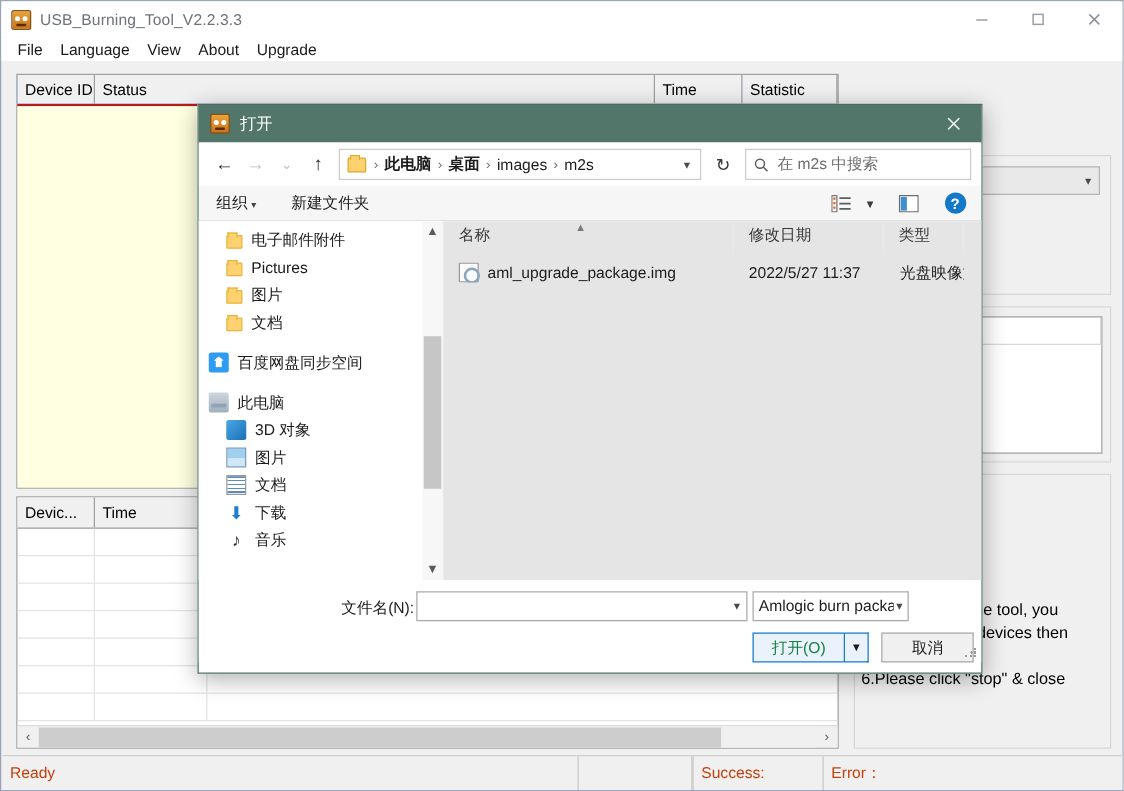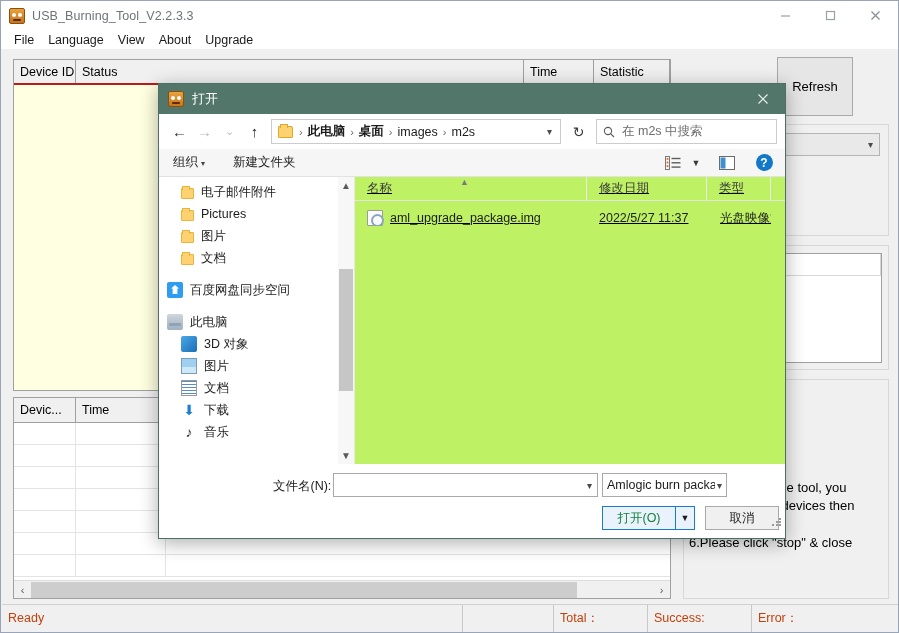--- a/index.html
+++ b/index.html
@@ -306,21 +306,21 @@
 
   .tree-vscroll {
     position: absolute; right: 0; top: 0; width: 16px; height: 287px; background: #f7f7f7;
   }
   .tvs-arrow {
     width: 16px; height: 17px; display: flex; align-items: center; justify-content: center;
     color: #5a5a5a; font-size: 10px;
   }
   .tvs-thumb { position: absolute; left: 1px; width: 14px; background: #c6c6c6; }
 
-  .list-pane { flex: 1; position: relative; background: #bef264; text-decoration: underline; }
+  .list-pane { flex: 1; position: relative; background: #e5e5e5; }
   .list-head {
     height: 24px; display: flex; align-items: center; border-bottom: 1px solid #e4e4e4;
     position: relative;
   }
   .lh-col {
     font-size: 12.5px; color: #3a3a3a; padding-left: 12px; height: 24px;
     display: flex; align-items: center; border-right: 1px solid #eaeaea;
     white-space: nowrap; overflow: hidden; position: relative;
   }
   .sort-caret {
@@ -430,21 +430,20 @@
     <div class="dev-table">
       <div class="dev-head">
         <div class="dev-th" style="width:62px">Device ID</div>
         <div class="dev-th" style="width:448px">Status</div>
         <div class="dev-th" style="width:70px">Time</div>
         <div class="dev-th" style="width:76px">Statistic</div>
       </div>
       <div class="dev-body"></div>
     </div>
 
-    <div class="refresh-btn">Refresh</div>
 
     <div class="cfg-panel">
       <div class="cfg-combo">
         <span>e</span>
         <span class="caret">▾</span>
       </div>
       <div class="chk-row" style="top:38px">
         <span class="chk-box"></span>
         <span>ader</span>
       </div>
@@ -521,21 +520,20 @@
         <div class="hs-arrow">›</div>
       </div>
     </div>
   </div>
 
   <div class="statusbar">
     <div class="sb-cell" style="width:460px">Ready</div>
     <div class="sb-div"></div>
     <div class="sb-cell" style="width:90px"></div>
     <div class="sb-div"></div>
-    <div class="sb-cell" style="width:93px">Total：</div>
     <div class="sb-div"></div>
     <div class="sb-cell" style="width:103px">Success:</div>
     <div class="sb-div"></div>
     <div class="sb-cell" style="width:146px">Error：</div>
   </div>
 
   <div class="dialog">
 
     <div class="dlg-title">
       <div class="dlg-ico"></div>

